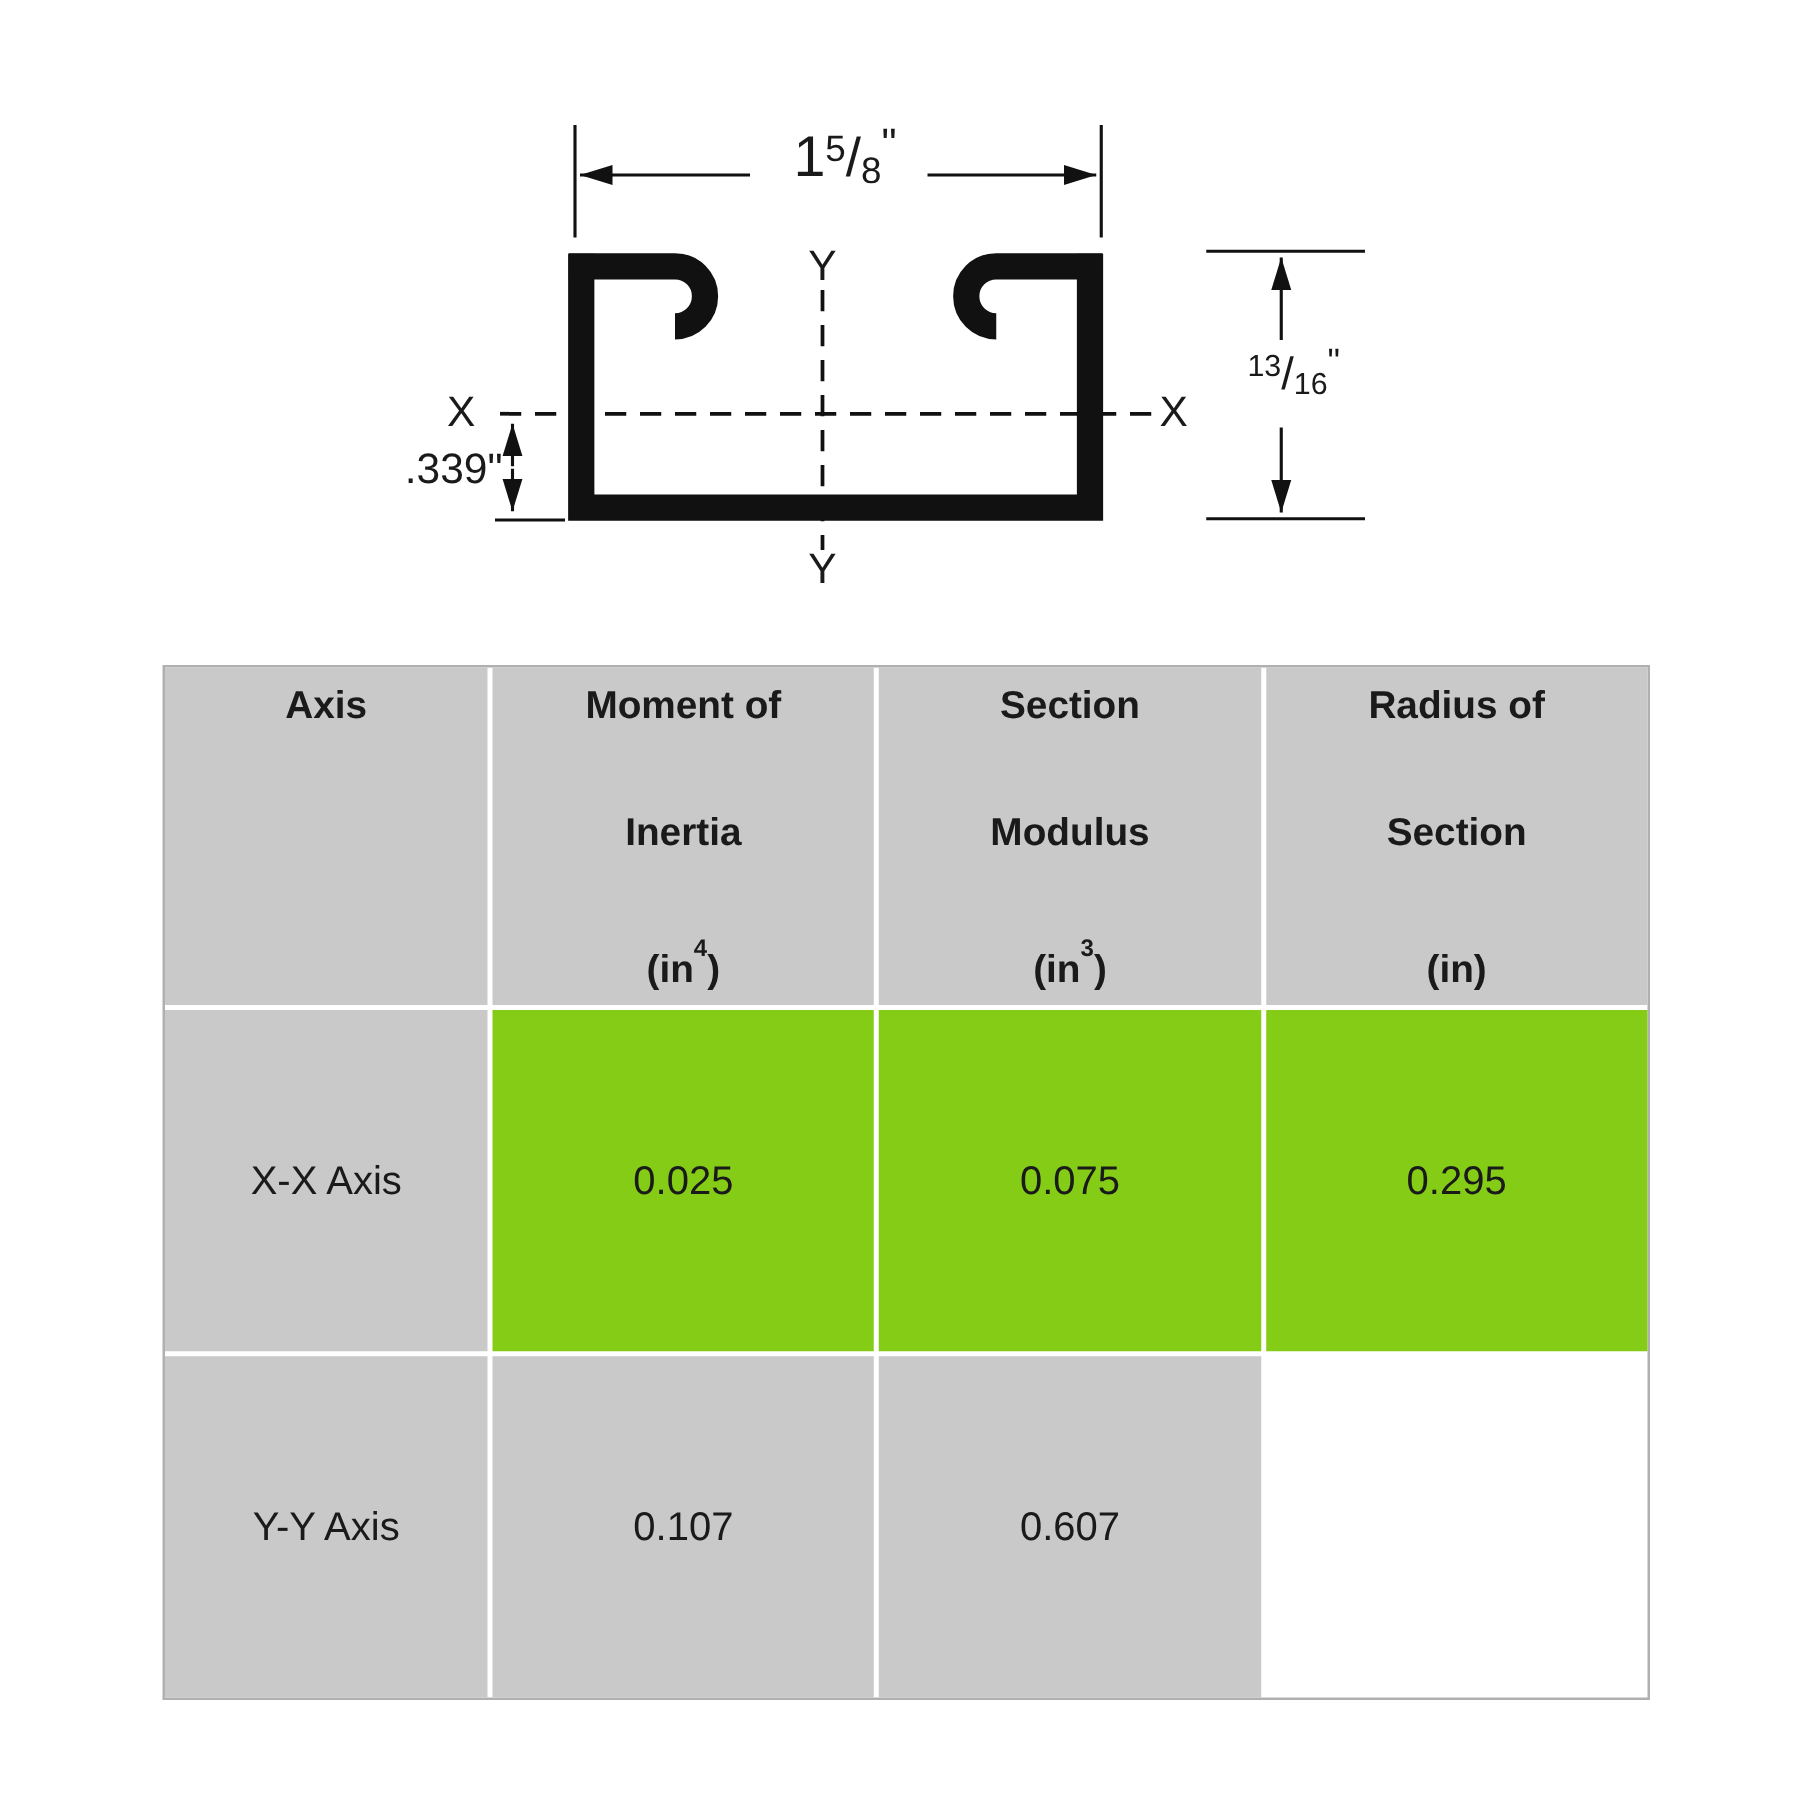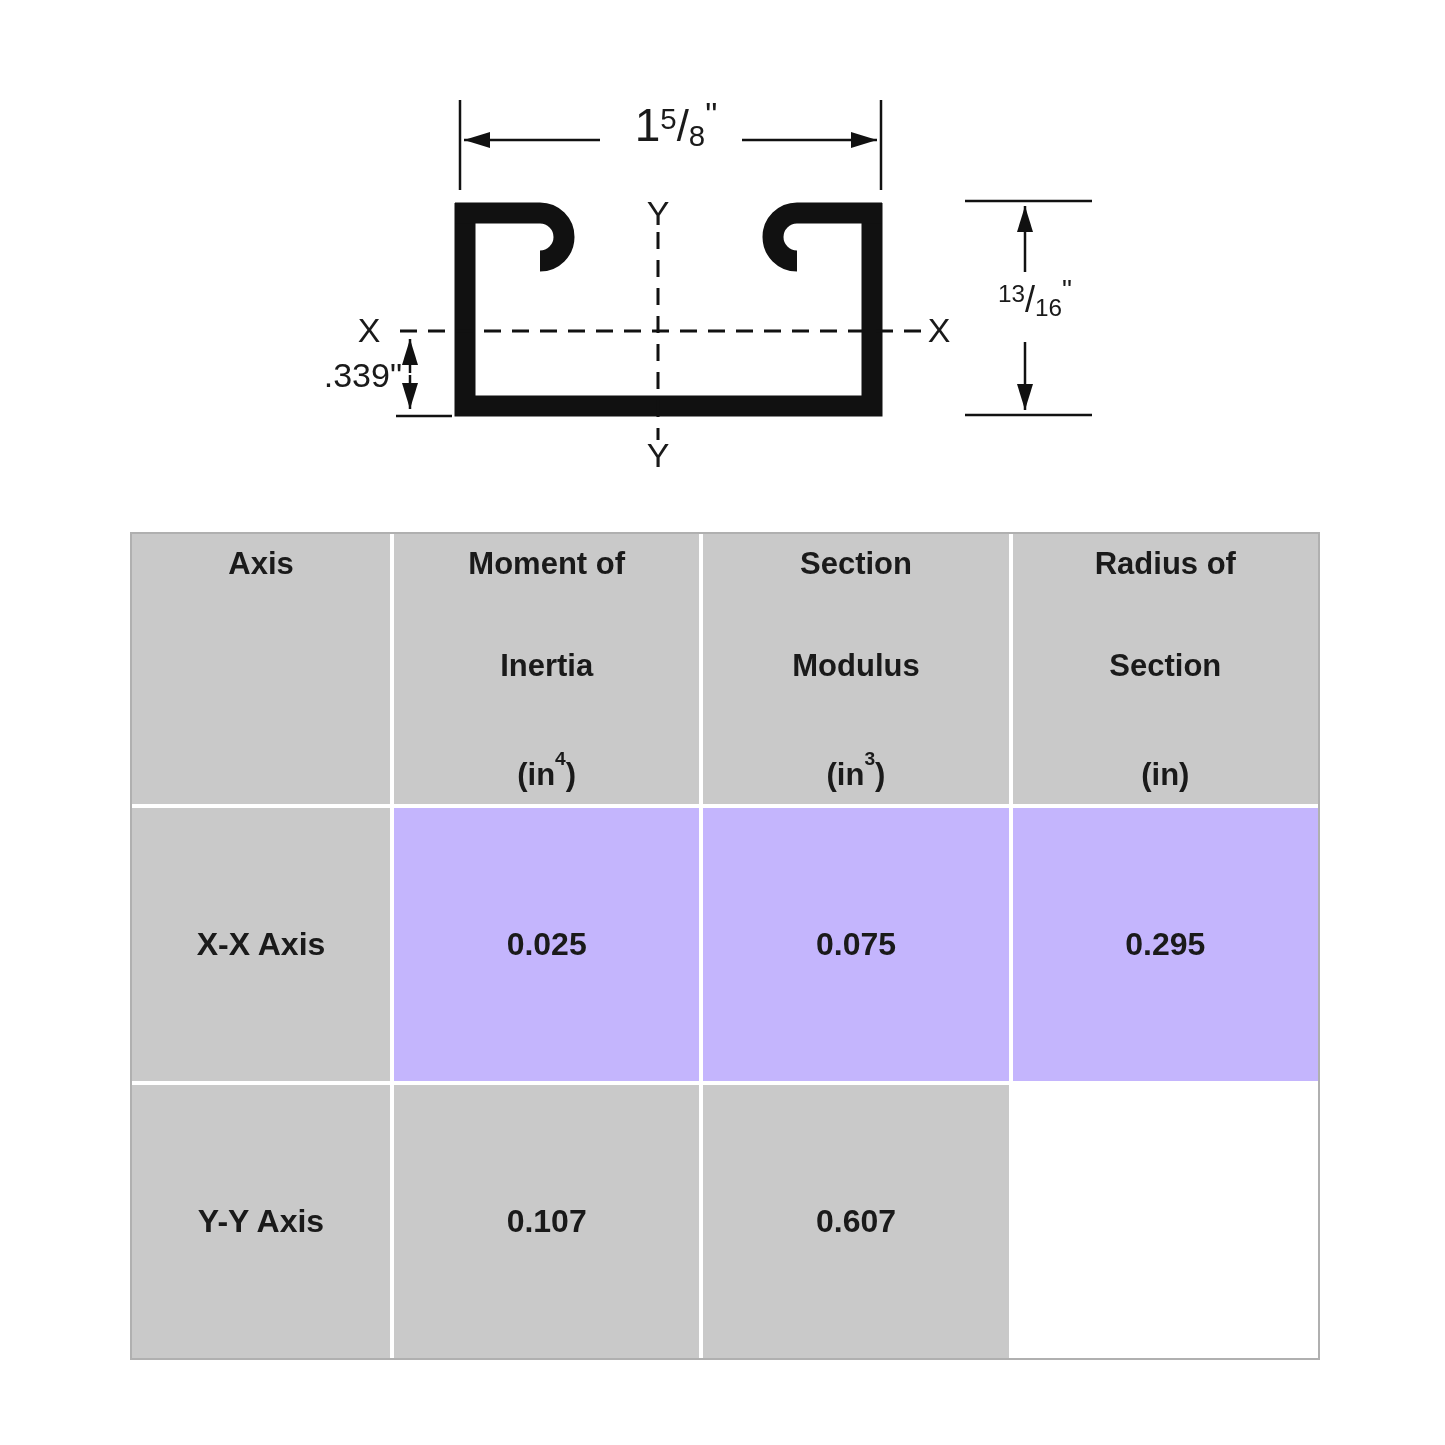--- a/index.html
+++ b/index.html
@@ -23,23 +23,23 @@
   
   .props-table {
     position:absolute; left:130px; top:532px; width:1190px; height:828px;
     display:grid;
     grid-template-columns:258px 1fr 1fr 1fr;
     grid-template-rows:270px 1fr 1fr;
     gap:4px;
     background:#ffffff;
     border:2px solid #b0b0b0;
   }
-  .cell { display:flex; flex-direction:column; align-items:center; justify-content:center;font-weight:bold; }
+  .cell { display:flex; flex-direction:column; align-items:center; justify-content:center; }
   .cell.gray { background:#c9c9c9; }
-  .cell.white { background:#c4b5fd;justify-content:center; }
+  .cell.white { background:#84cc16;justify-content:center; }
   .hdr { font-weight:bold; font-size:31px;justify-content:space-between; }
   .hline { line-height:59px; }
   .hdr sup { font-size:0.62em; position:relative; top:-0.45em; }
   .val { font-size:32px; }
 </style>
 </head>
 <body>
 
 <div class="canvas">
 

